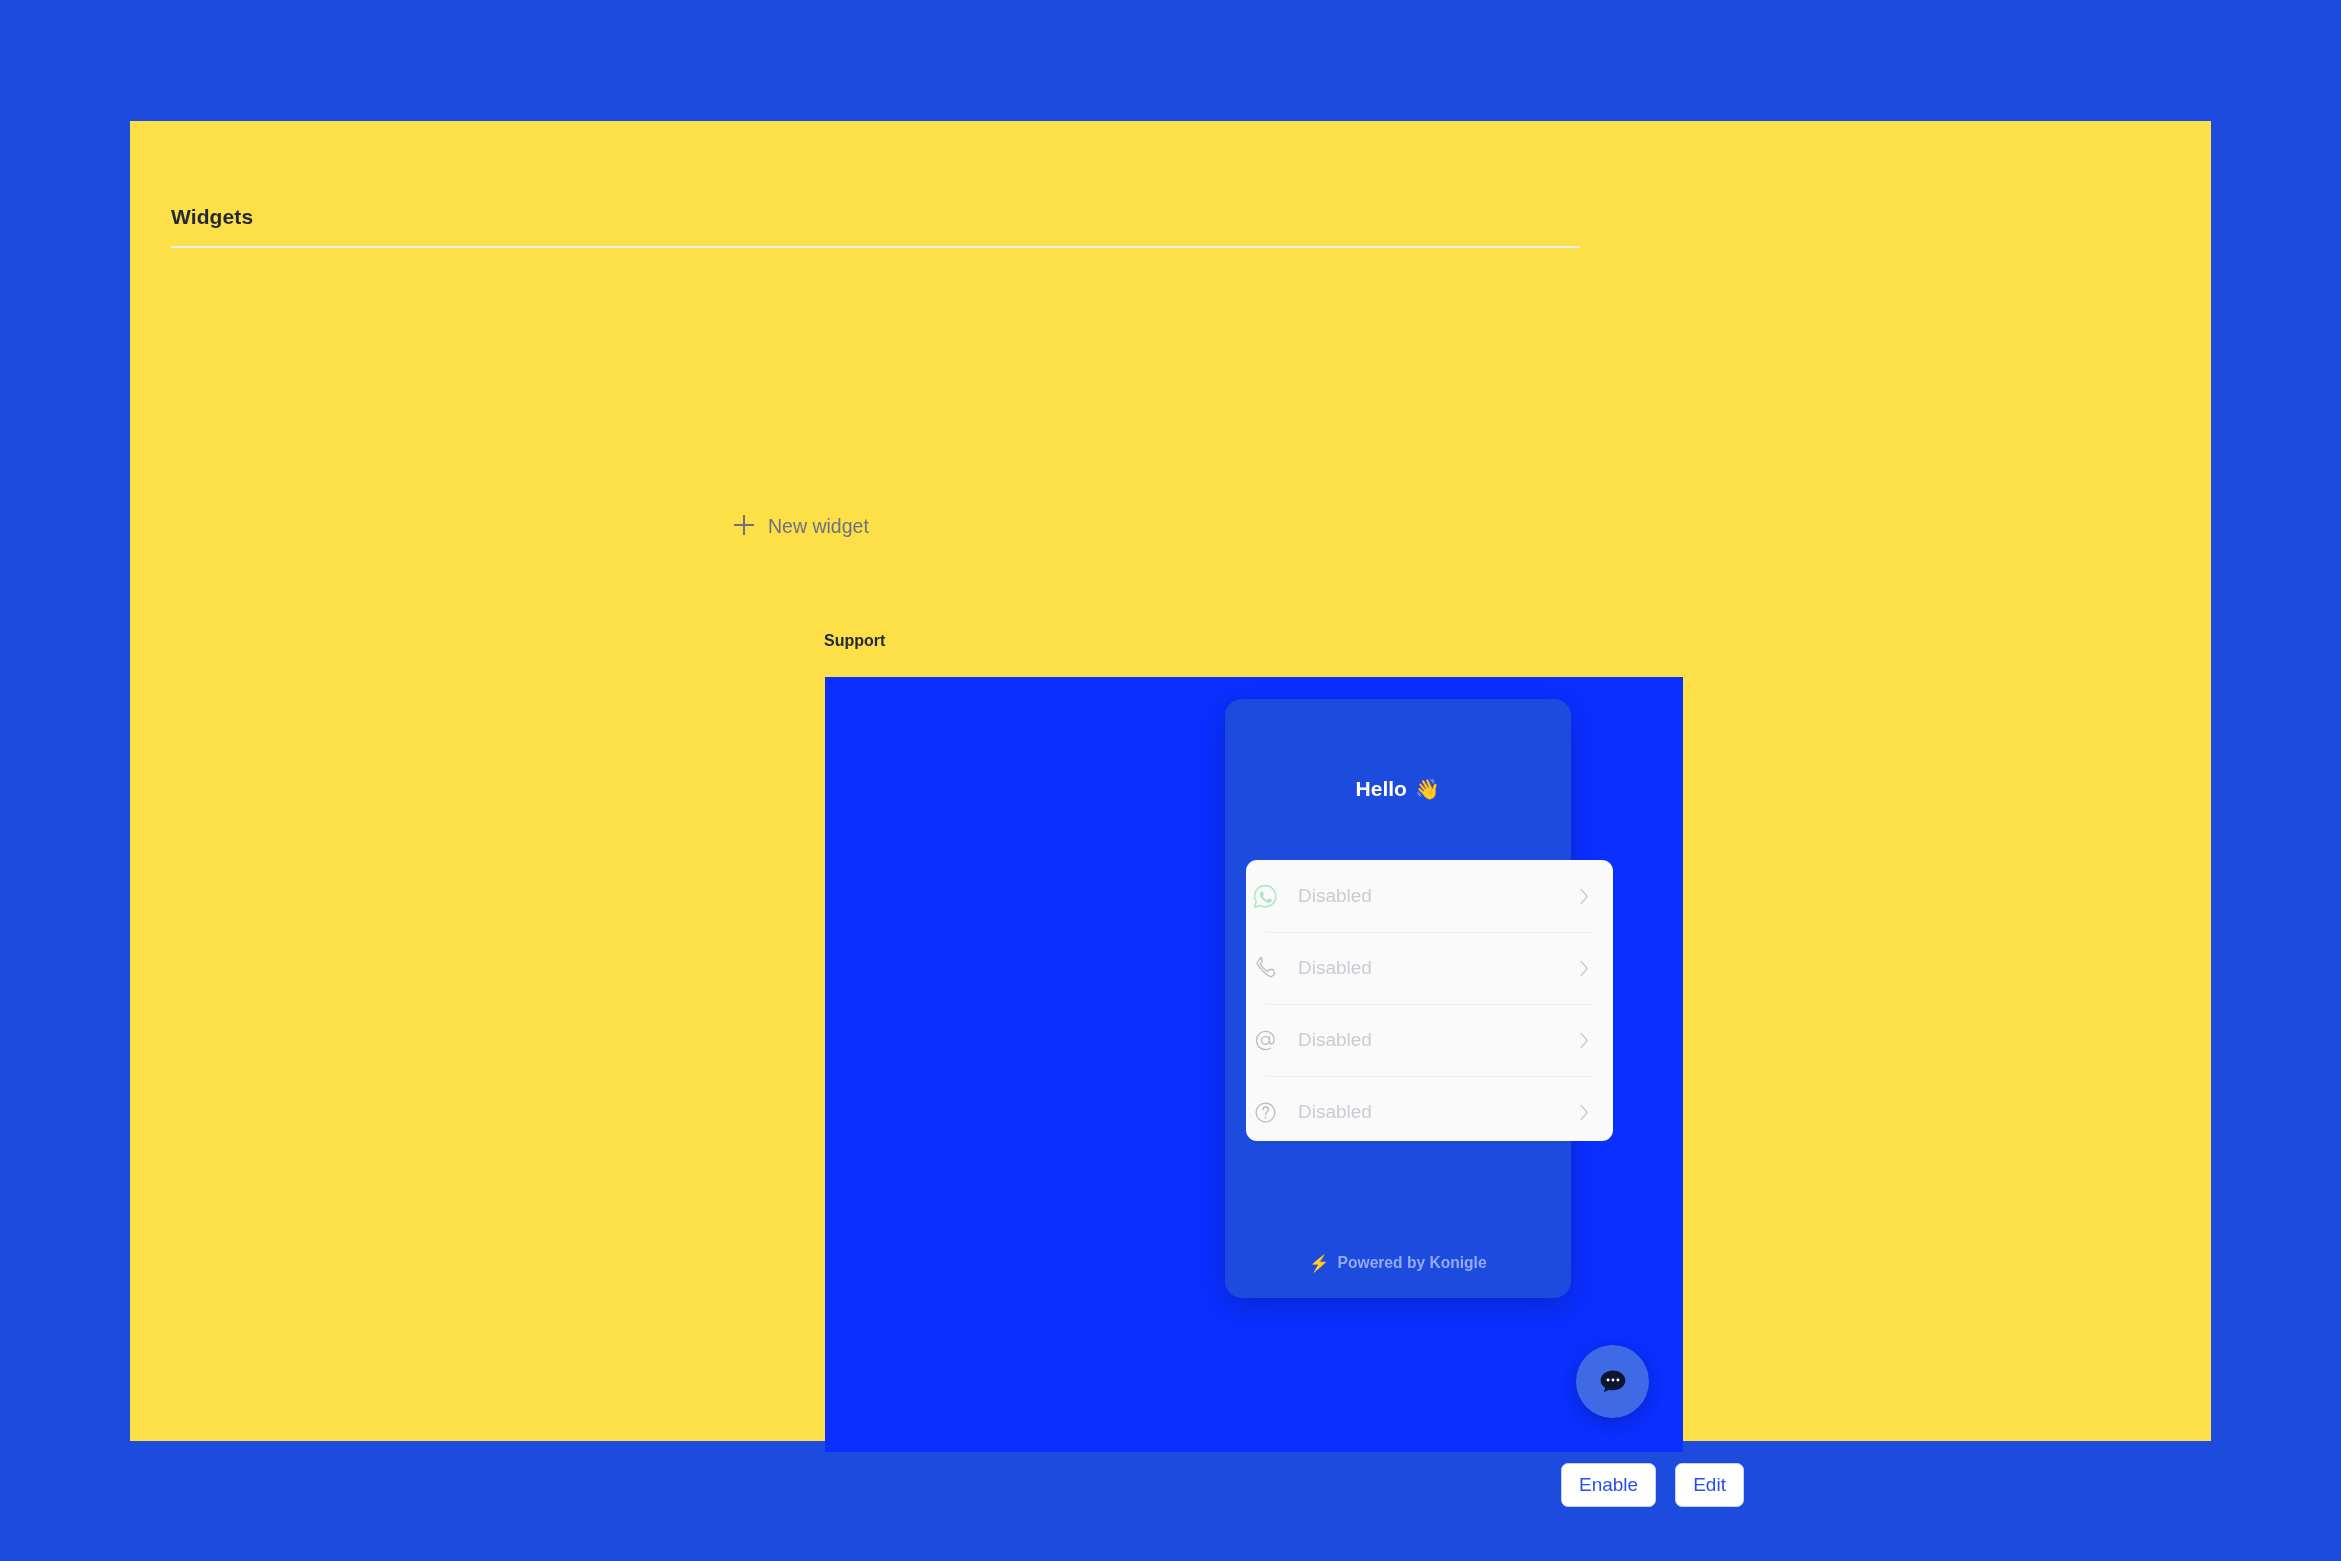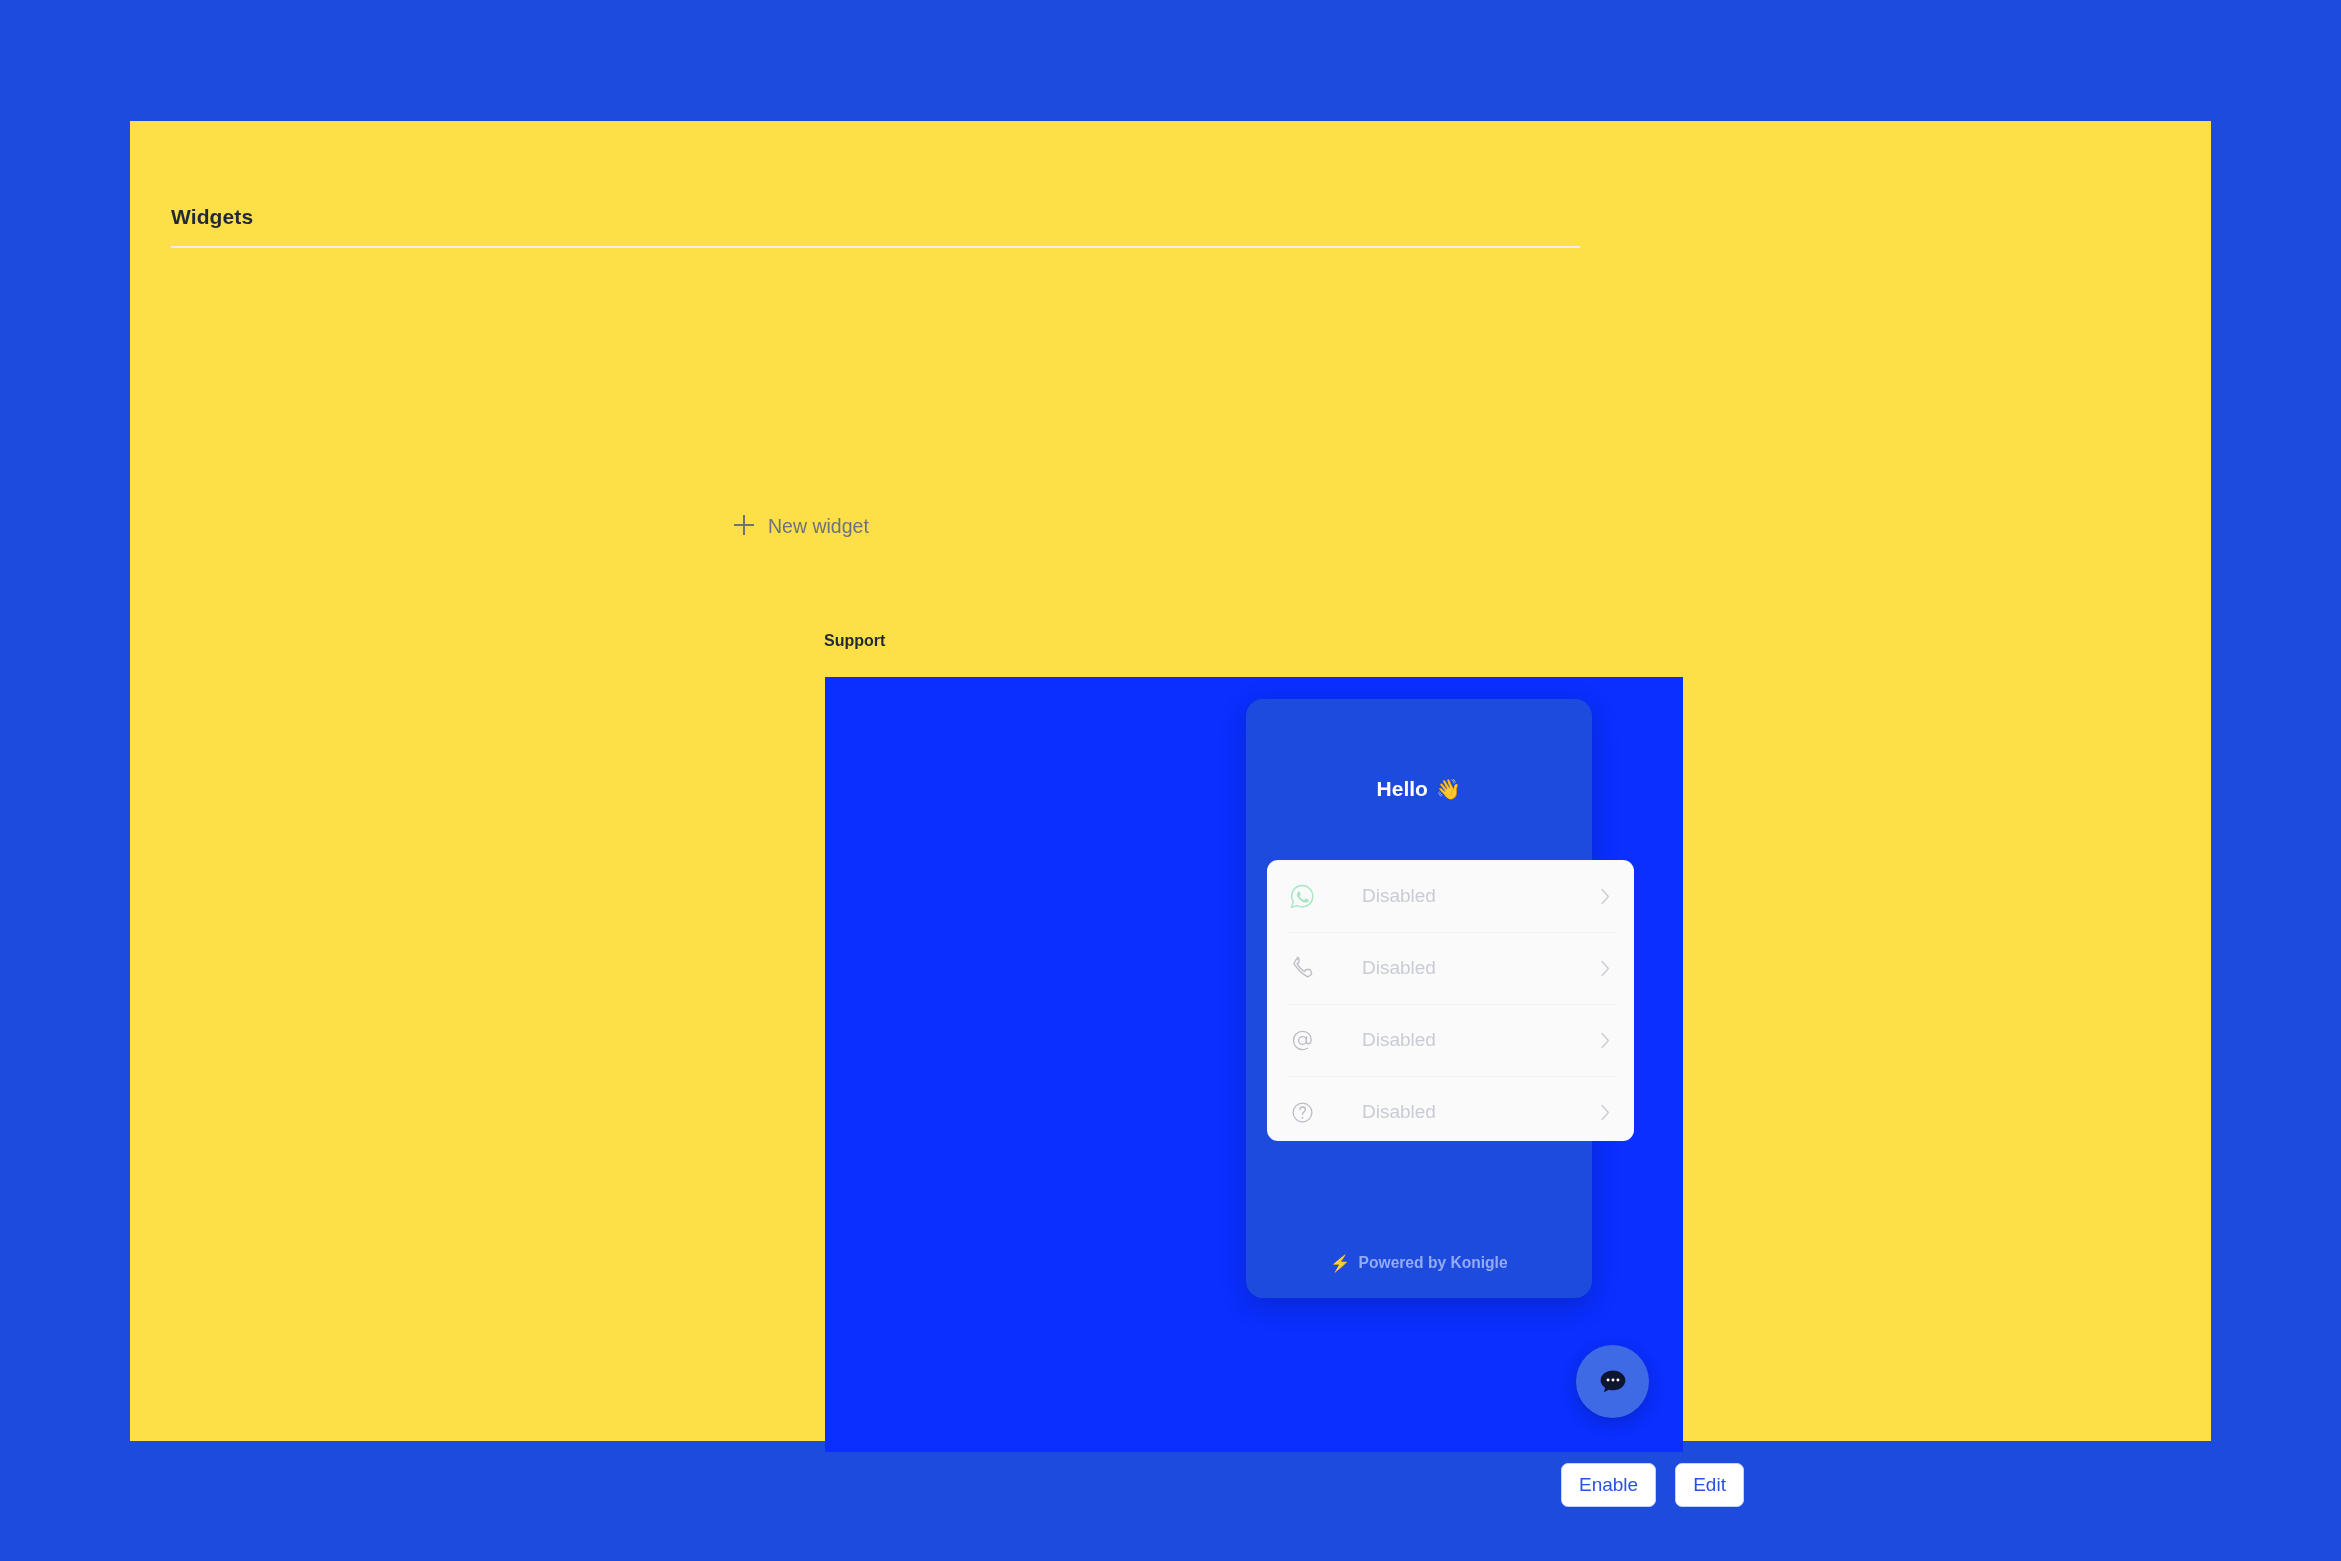--- a/index.html
+++ b/index.html
@@ -123,21 +123,21 @@
     top: 556px;
     width: 858px;
     height: 775px;
     background: #0a2fff;
     overflow: hidden;
   }
 
   
   .chat-card {
     position: absolute;
-    left: 421px;
+    left: 400px;
     top: 22px;
     width: 346px;
     height: 599px;
     background: #1d4bde;
     border-radius: 17px;
     box-shadow: 0 7.8px 26.5px rgba(0,0,0,0.18);
   }
   .chat-card-title {
     position: absolute;
     left: 0; right: 0;
@@ -161,23 +161,22 @@
     height: 281px;
     background: #fafafb;
     border-radius: 11px;
     overflow: hidden;
   }
   .chat-row {
     position: relative;
     height: 72px;
     display: flex;
     align-items: center;
-    padding: 0 19px 0 20px;
+    padding: 0 19px 0 4px;
     box-sizing: border-box;
-    gap: 27px;
   }
   .chat-row + .chat-row:before {
     content: "";
     position: absolute;
     left: 20px; right: 19px; top: 0;
     height: 0.8px;
     background: #f0f0f2;
   }
   .row-icon {
     width: 31px;

